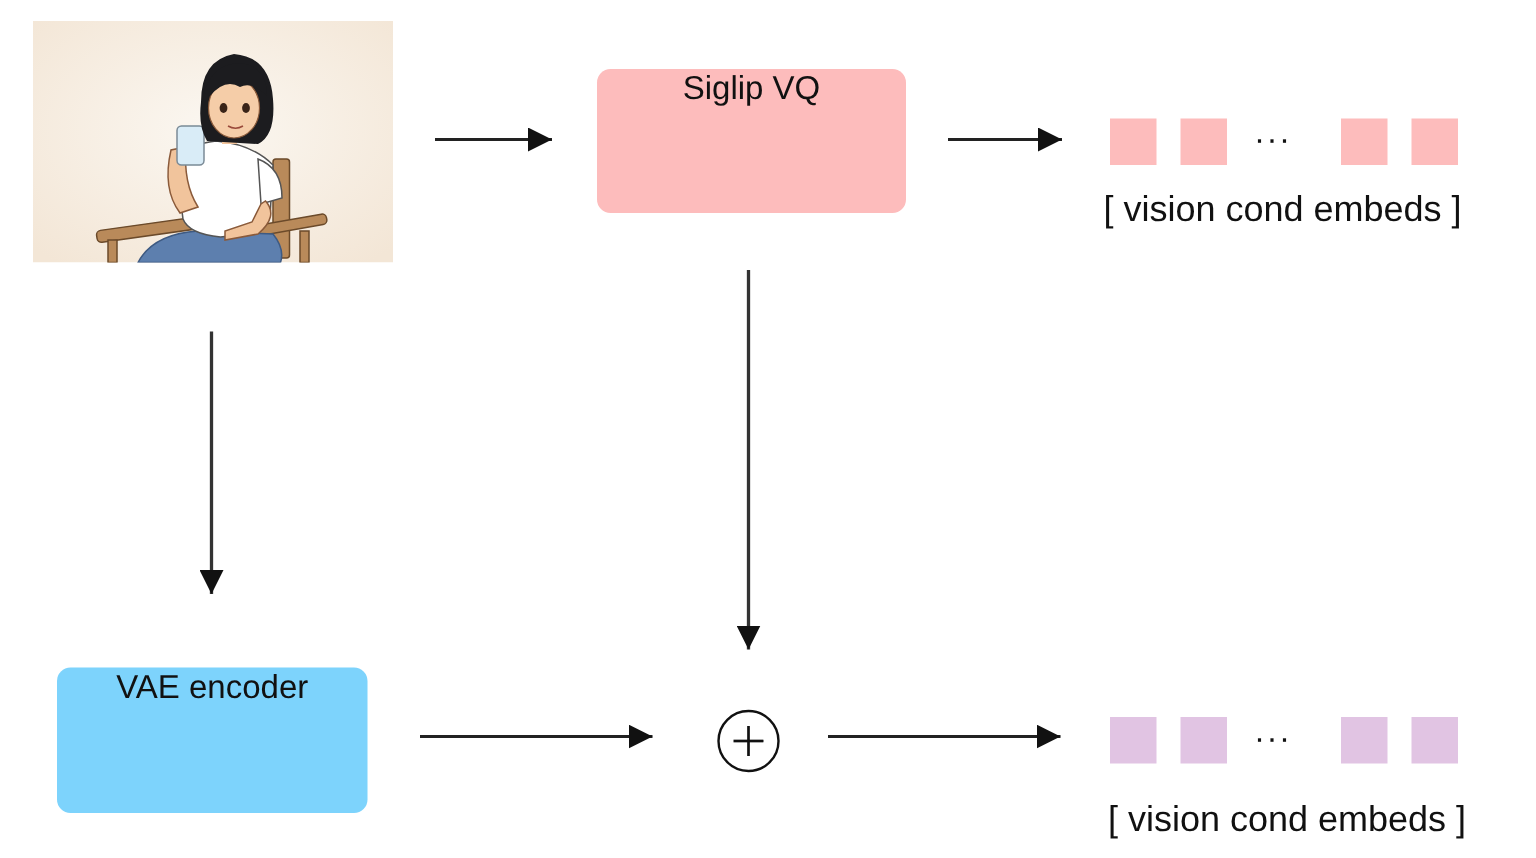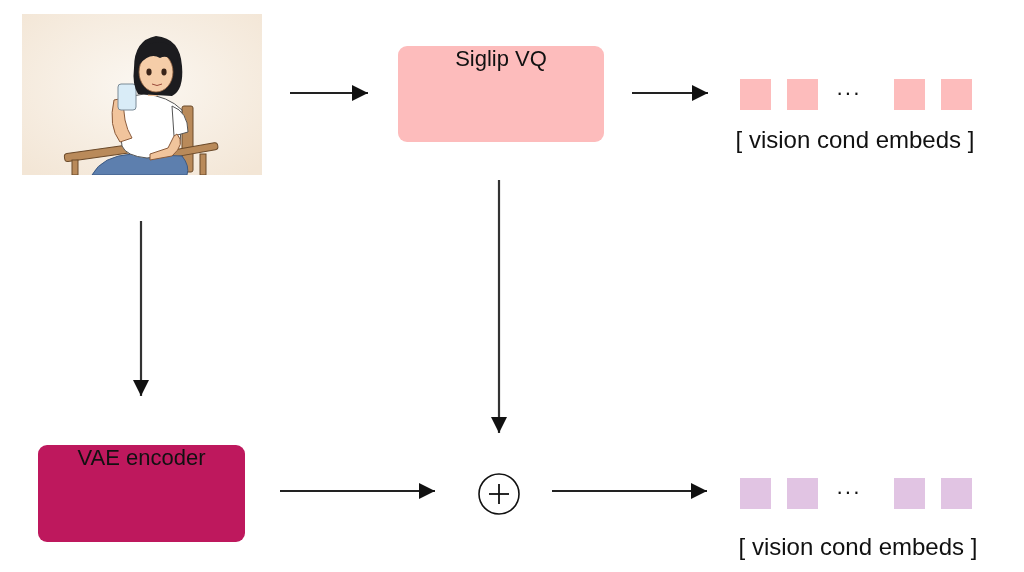--- a/index.html
+++ b/index.html
@@ -80,21 +80,21 @@
     <circle cx="499" cy="494" r="20" fill="#fff" stroke="#111" stroke-width="1.6"></circle>
     <line x1="489" y1="494" x2="509" y2="494" stroke="#111" stroke-width="1.8"></line>
     <line x1="499" y1="484" x2="499" y2="504" stroke="#111" stroke-width="1.8"></line>
   </g>
 </svg>
 
 <div id="siglip-box" class="box" style="background: rgb(253, 188, 188);">
   <span>Siglip VQ</span>
 </div>
 
-<div id="vae-box" class="box" style="background: #be185d;">
+<div id="vae-box" class="box" style="background: #7dd3fc;">
   <span>VAE encoder</span>
 </div>
 
 <div>
   <div class="token tok-top" style="left: 740px; top: 79px; background: rgb(253, 188, 188);"></div>
   <div class="token tok-top" style="left: 787px; top: 79px; background: rgb(253, 188, 188);"></div>
   <div class="dots" style="left:836px;top:82px;">···</div>
   <div class="token tok-top" style="left: 894px; top: 79px; background: rgb(253, 188, 188);"></div>
   <div class="token tok-top" style="left: 941px; top: 79px; background: rgb(253, 188, 188);"></div>
   <div class="caption" style="left:855px;top:126px;">[ vision cond embeds ]</div>

